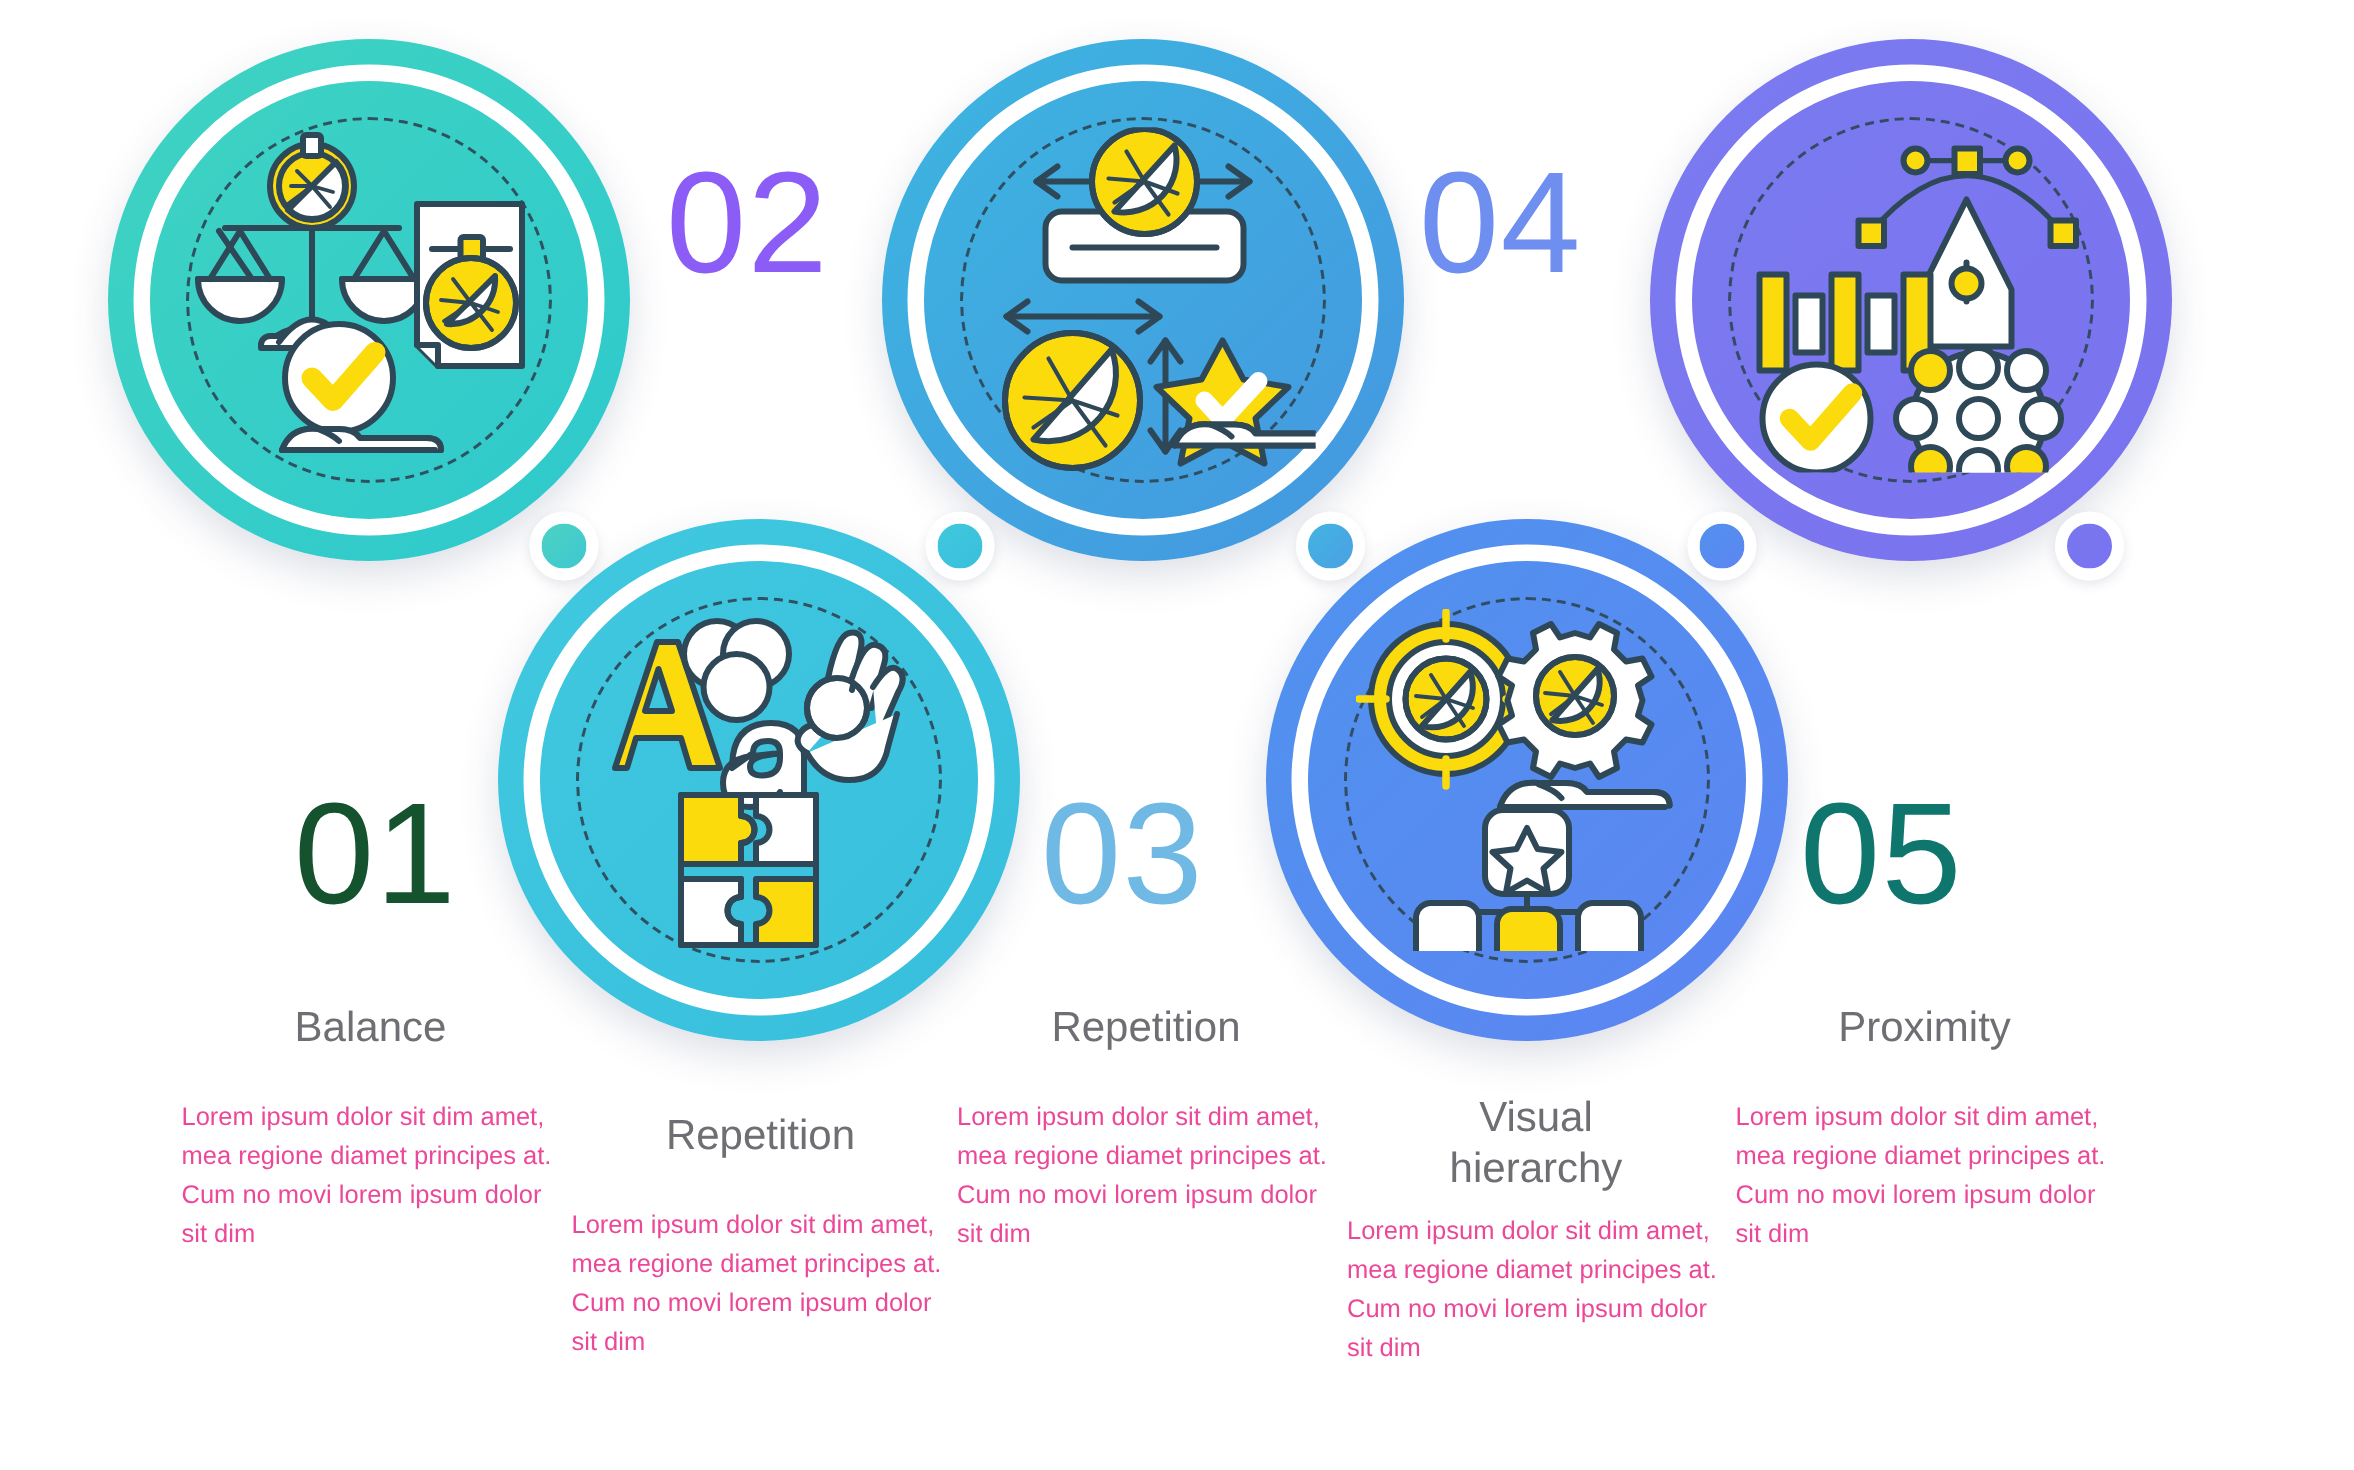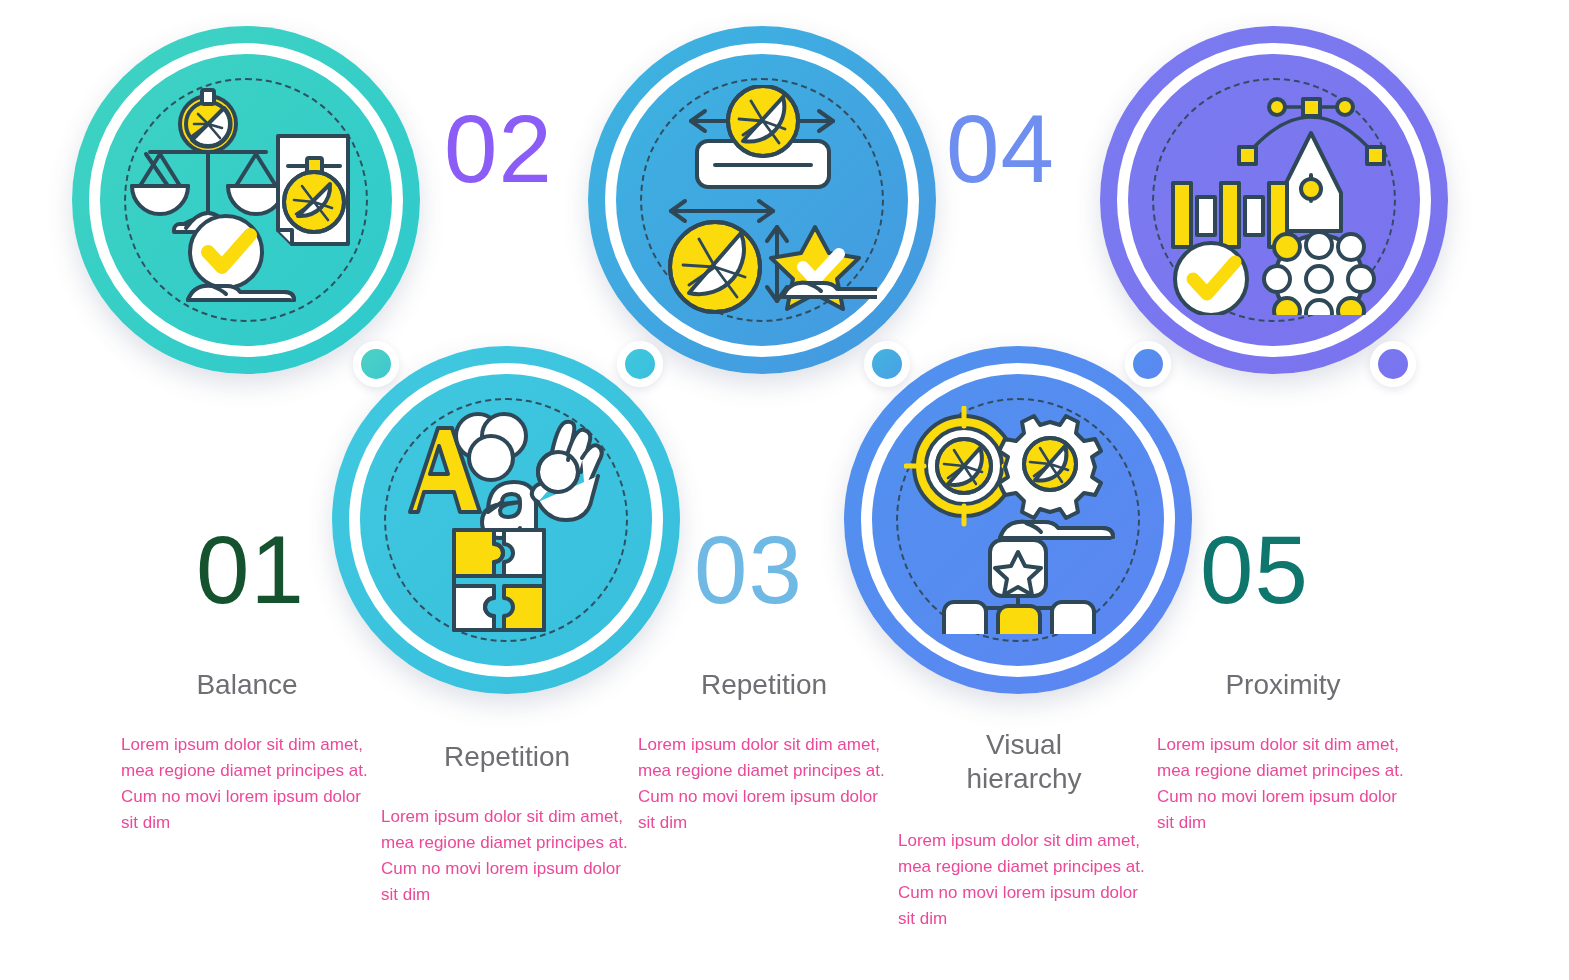--- a/index.html
+++ b/index.html
@@ -321,21 +321,21 @@
     <div class="ttl">Repetition</div>
     <div class="body">Lorem ipsum dolor sit dim amet, mea regione diamet principes at. Cum no movi lorem ipsum dolor sit dim</div>
   </div>
 
   <div class="tblock" style="left:638px; top:668px; width:252px;">
     <div class="ttl">Repetition</div>
     <div class="body">Lorem ipsum dolor sit dim amet, mea regione diamet principes at. Cum no movi lorem ipsum dolor sit dim</div>
   </div>
 
   <div class="tblock" style="left:898px; top:728px; width:252px; text-align:center;">
-    <div class="ttl" style="margin-bottom:32px;">Visual
+    <div class="ttl" style="margin-bottom:12px;">Visual
 hierarchy</div>
     <div class="body" style="text-align:left;">Lorem ipsum dolor sit dim amet, mea regione diamet principes at. Cum no movi lorem ipsum dolor sit dim</div>
   </div>
 
   <div class="tblock" style="left:1157px; top:668px; width:252px;">
     <div class="ttl">Proximity</div>
     <div class="body">Lorem ipsum dolor sit dim amet, mea regione diamet principes at. Cum no movi lorem ipsum dolor sit dim</div>
   </div>
 
 </div>

